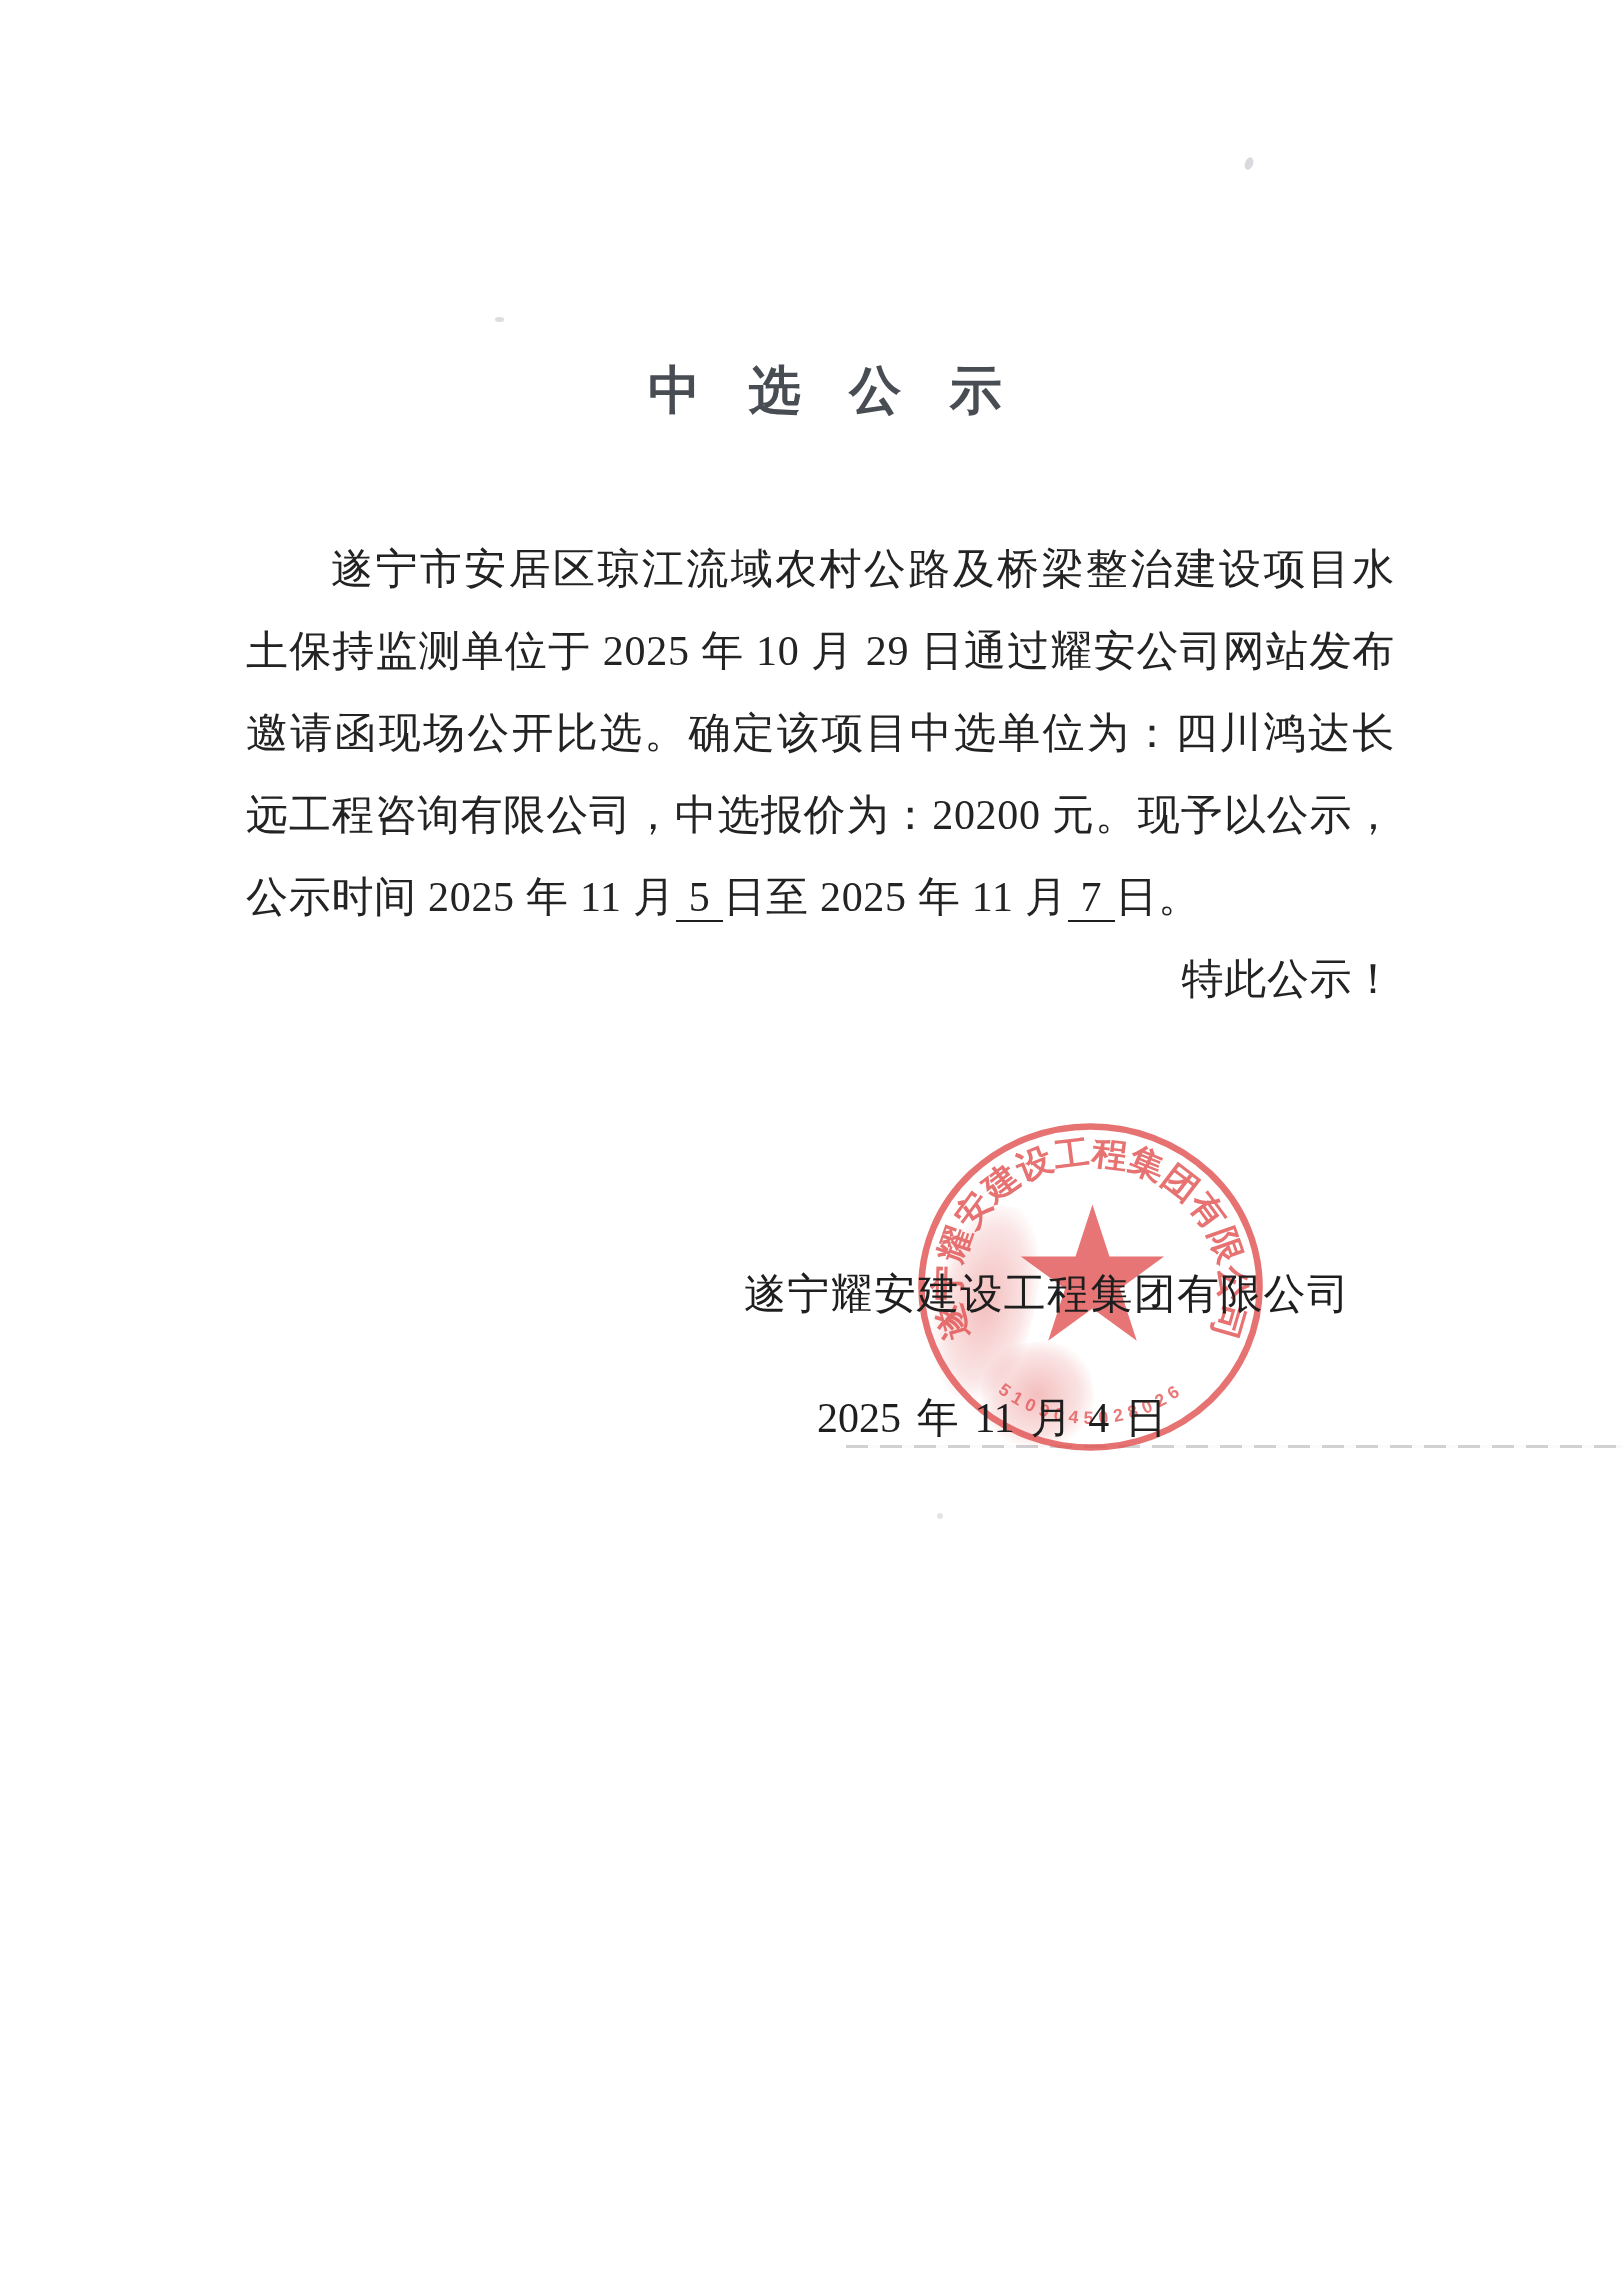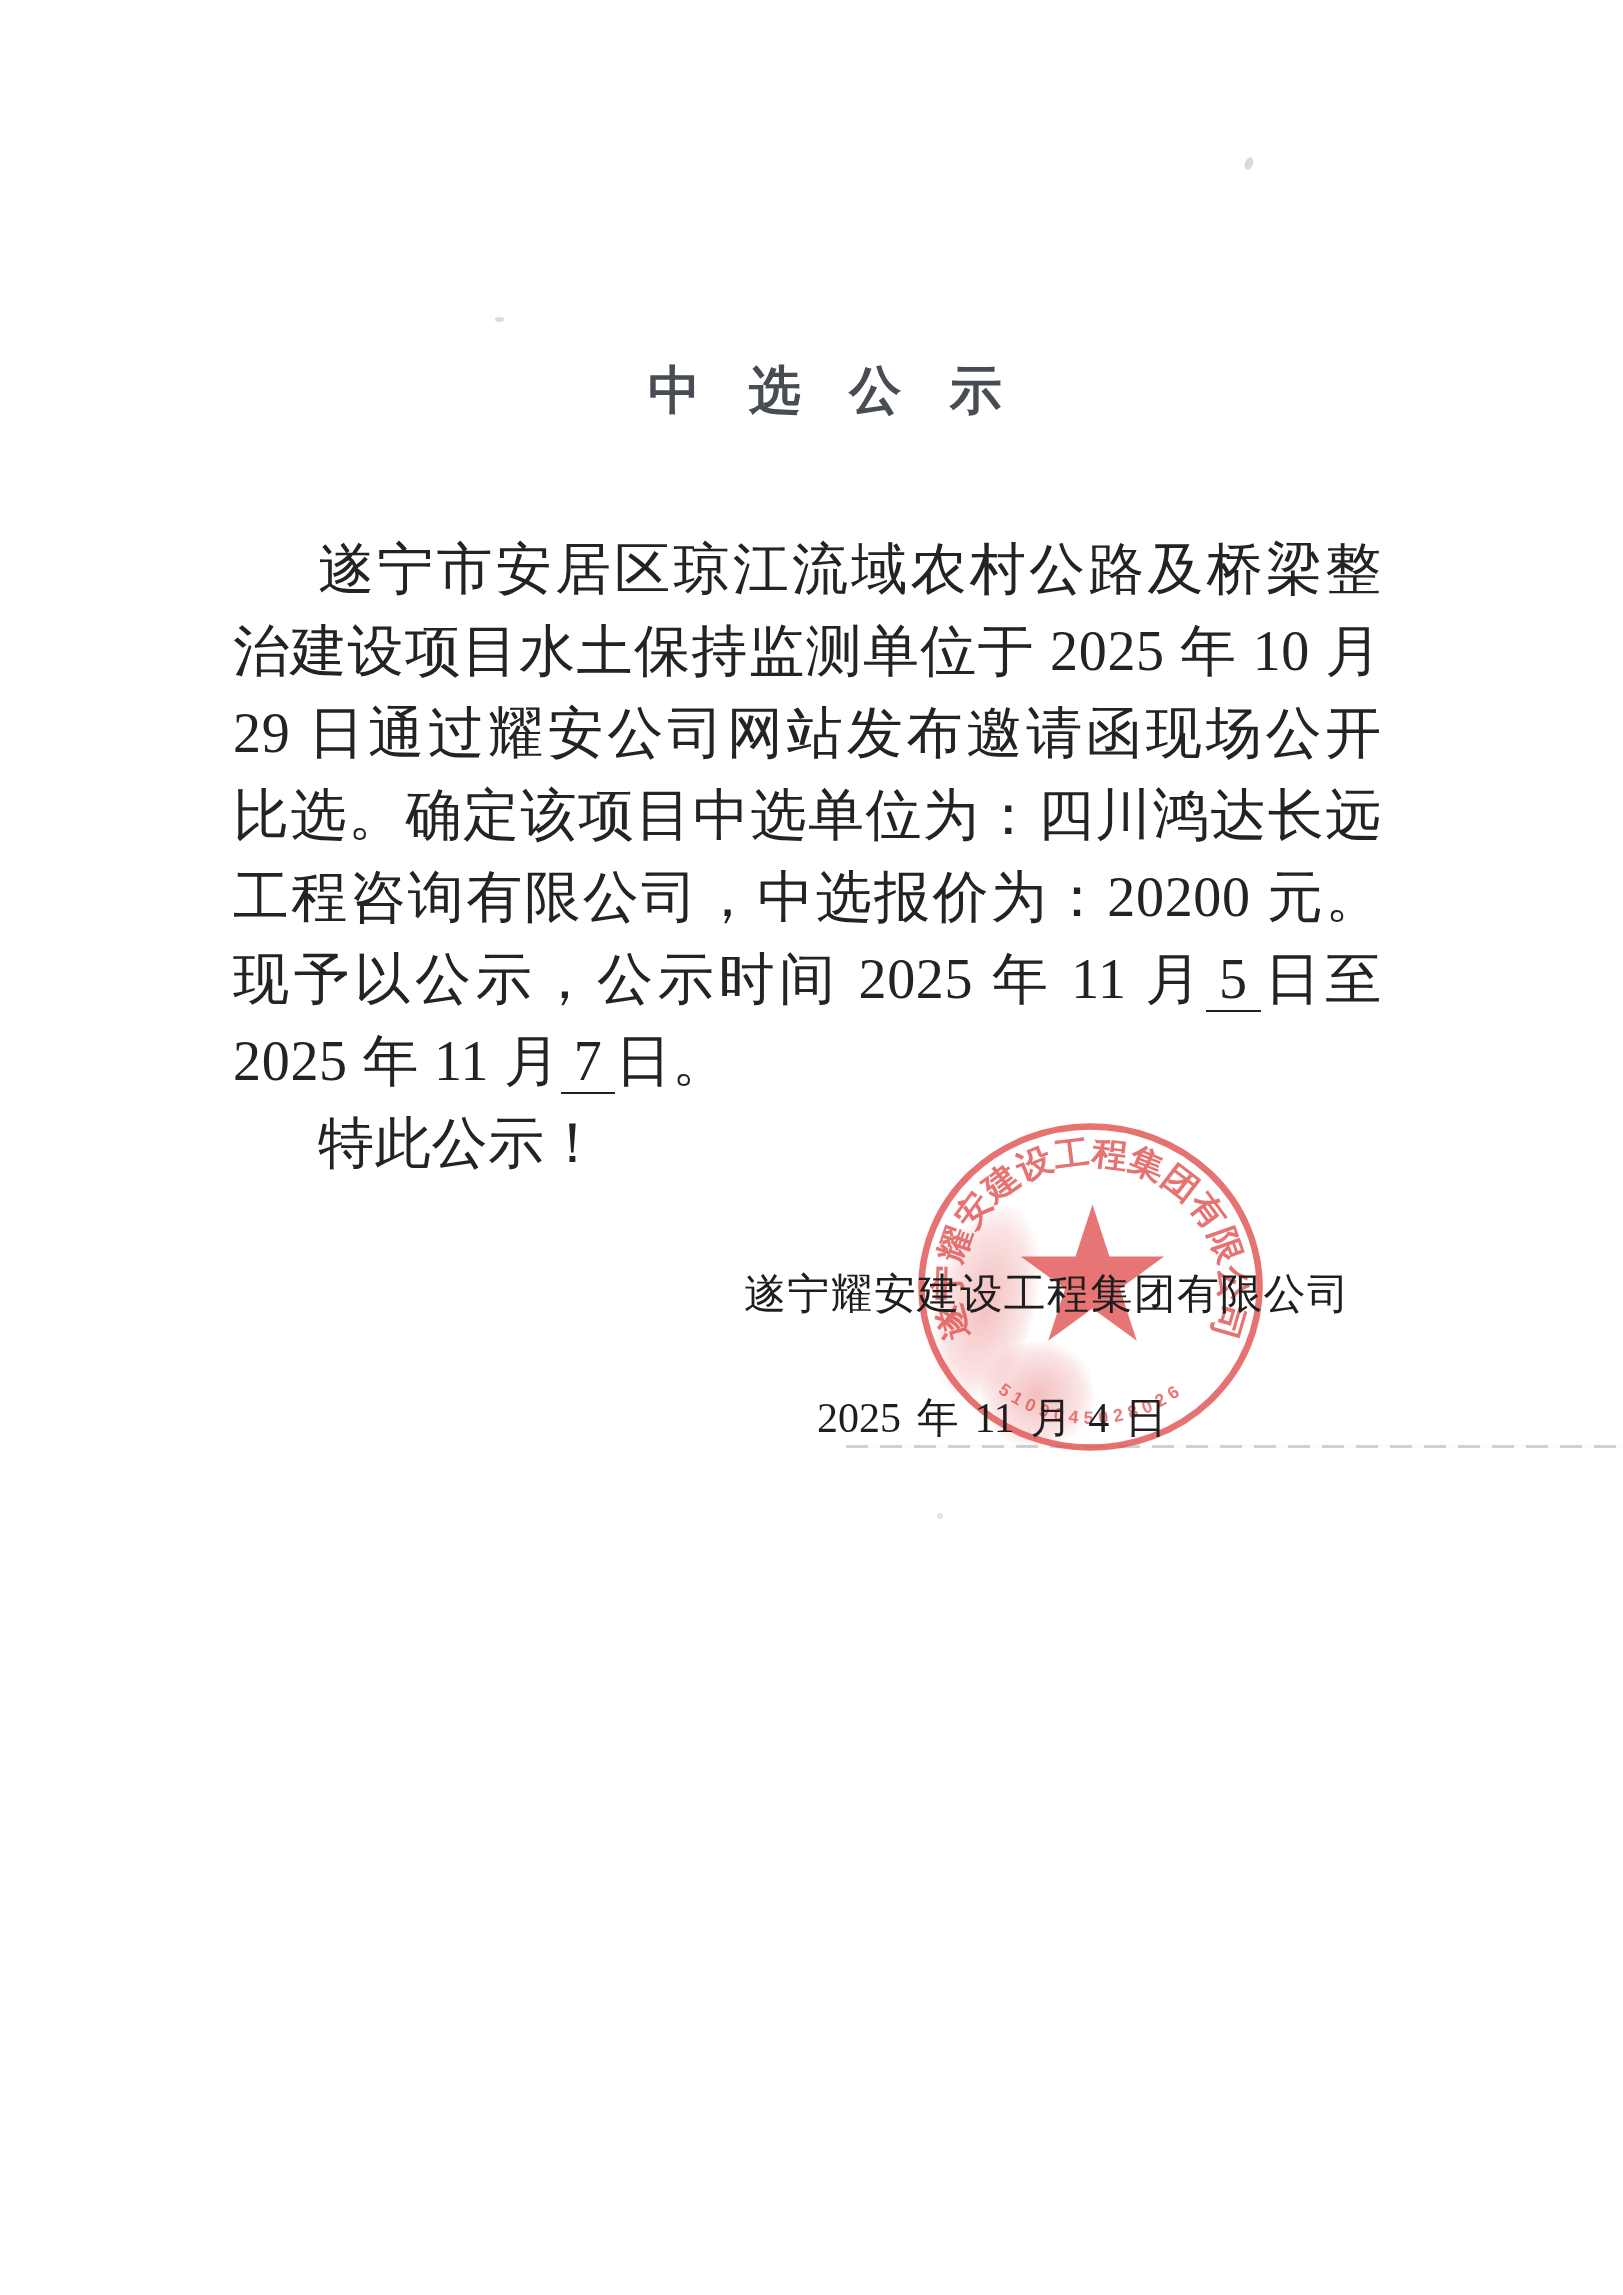--- a/index.html
+++ b/index.html
@@ -20,30 +20,30 @@
     text-align: center;
     font-family: "Liberation Sans", "DejaVu Sans", sans-serif;
     font-size: 52px; font-weight: 600;
     letter-spacing: 17px;
     color: #484c53;
     line-height: 63px;
     padding-left: 44px;
   }
   .body-block {
     position: absolute;
-    left: 233px; top: 528px; width: 1149px;
-    font-size: 56px; line-height: 82px;
+    left: 246px; top: 528px; width: 1149px;
+    font-size: 42px; line-height: 82px;
     color: #232323;
     letter-spacing: 0.7px;
   }
   .para {
     text-align: justify;
     text-indent: 85px;
   }
-  .para.closing { text-align: left; }
+  .para.closing { text-align: right; }
   .u {
     border-bottom: 2.6px solid #1f1f1f;
     padding: 0 13px;
   }
   .sig-company {
     position: absolute;
     left: 744px; top: 1271px;
     font-size: 42px; line-height: 46px;
     color: #1e1e1e; letter-spacing: 1.3px;
     z-index: 3;

